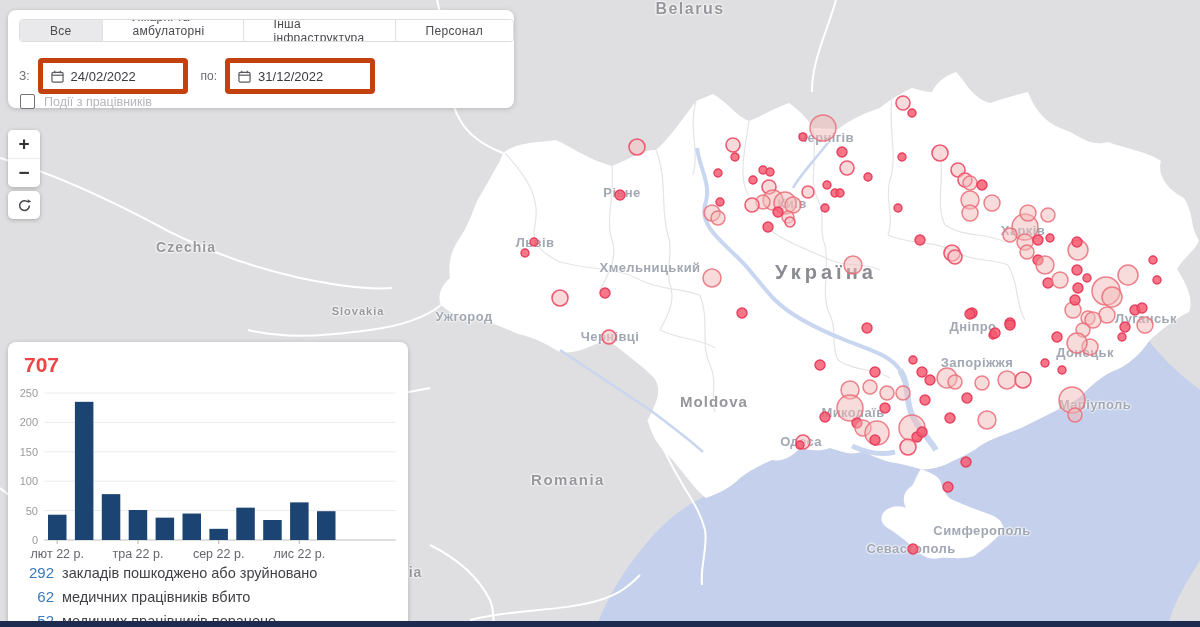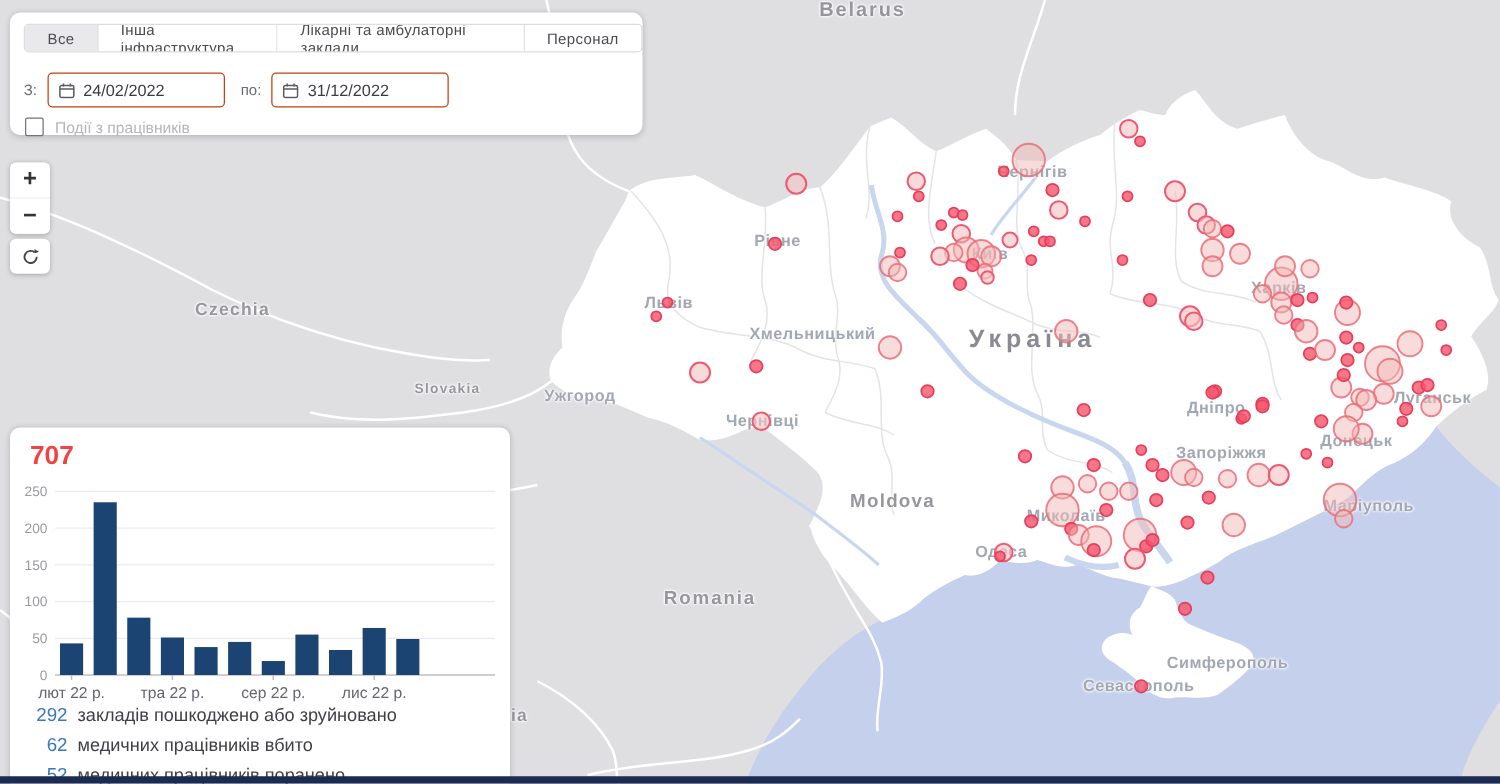--- a/index.html
+++ b/index.html
@@ -15,26 +15,26 @@
   #circles-svg{position:absolute;left:0;top:0;z-index:3;}
   .c-s{fill:rgba(245,88,110,0.82);stroke:#e63f5d;stroke-width:1.4;}
   .c-m{fill:rgba(246,196,196,0.62);stroke:#ee5a72;stroke-width:1.6;}
   .c-l{fill:rgba(242,186,184,0.5);stroke:rgba(234,108,120,0.85);stroke-width:1.5;}
 
   
   #filter-panel{position:absolute;left:8px;top:10px;width:506px;height:98px;background:#fff;
     border-radius:8px;box-shadow:0 1px 5px rgba(0,0,0,.18);z-index:40;}
   #filter-tabs{position:absolute;left:11px;top:9px;display:flex;border:1px solid #ddddde;
     border-radius:4px;overflow:hidden;background:#fff;}
-  .tab{height:21px;display:flex;align-items:center;padding:0 18px;font-size:12px;color:#4a4a50;
+  .tab{height:21px;display:flex;align-items:center;padding:0 30px;font-size:12px;color:#4a4a50;
     letter-spacing:.3px;border-right:1px solid #e2e2e4;cursor:pointer;background:#fff;}
   .tab:last-child{border-right:none;}
   .tab.active{background:#e9e9eb;}
   #date-row{position:absolute;left:11px;top:48px;display:flex;align-items:center;font-size:12px;color:#6a6a70;}
-  .date-box{display:flex;align-items:center;gap:7px;width:124px;height:26px;border:1px solid #c2410c;
+  .date-box{display:flex;align-items:center;gap:7px;width:124px;height:26px;border:5px solid #c2410c;
     border-radius:4px;padding:0 8px;margin-left:8px;font-size:13px;color:#3a3a40;background:#fff;}
   .cal{width:13px;height:13px;flex:0 0 auto;}
   #photo-row{position:absolute;left:12px;top:84px;display:flex;align-items:center;gap:9px;}
   #photo-check{width:13px;height:13px;border:1.6px solid #73737a;border-radius:2px;background:#fff;}
   #photo-label{font-size:12.5px;color:#b5b5bb;}
 
   
   #zoom-group{position:absolute;left:8px;top:130px;width:32px;background:#fff;border-radius:5px;
     box-shadow:0 1px 4px rgba(0,0,0,.25);z-index:40;overflow:hidden;}
   .zbtn{width:32px;height:28px;display:flex;align-items:center;justify-content:center;
@@ -309,22 +309,22 @@
         <circle cx="966" cy="462" r="5" class="c-s"></circle>
         <circle cx="948" cy="487" r="5" class="c-s"></circle>
         <circle cx="913" cy="549" r="5" class="c-s"></circle>
       </g>
   </svg>
 </div>
 
 <div id="filter-panel">
   <div id="filter-tabs">
       <div class="tab active">Все</div>
+      <div class="tab">Лікарні та амбулаторні заклади</div>
       <div class="tab">Інша інфраструктура</div>
-      <div class="tab">Лікарні та амбулаторні заклади</div>
       <div class="tab">Персонал</div>
     </div>
   <div id="date-row">
     <span>З:</span>
     <div class="date-box">
       <svg class="cal" viewBox="0 0 14 14">
         <rect x="1" y="2.5" width="12" height="10.5" rx="1.5" fill="none" stroke="#5a5a60" stroke-width="1.3"></rect>
         <line x1="1" y1="5.6" x2="13" y2="5.6" stroke="#5a5a60" stroke-width="1.3"></line>
         <line x1="4" y1="0.8" x2="4" y2="3.5" stroke="#5a5a60" stroke-width="1.3"></line>
         <line x1="10" y1="0.8" x2="10" y2="3.5" stroke="#5a5a60" stroke-width="1.3"></line>

